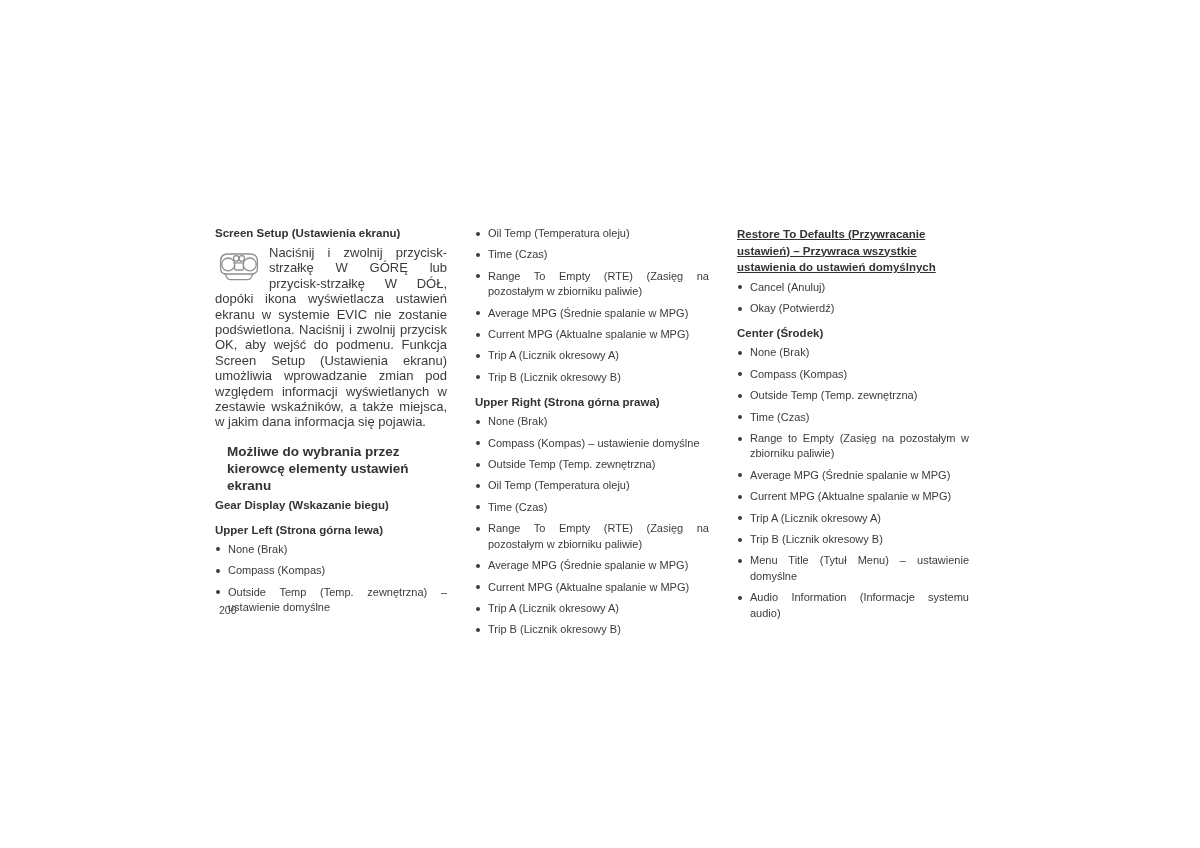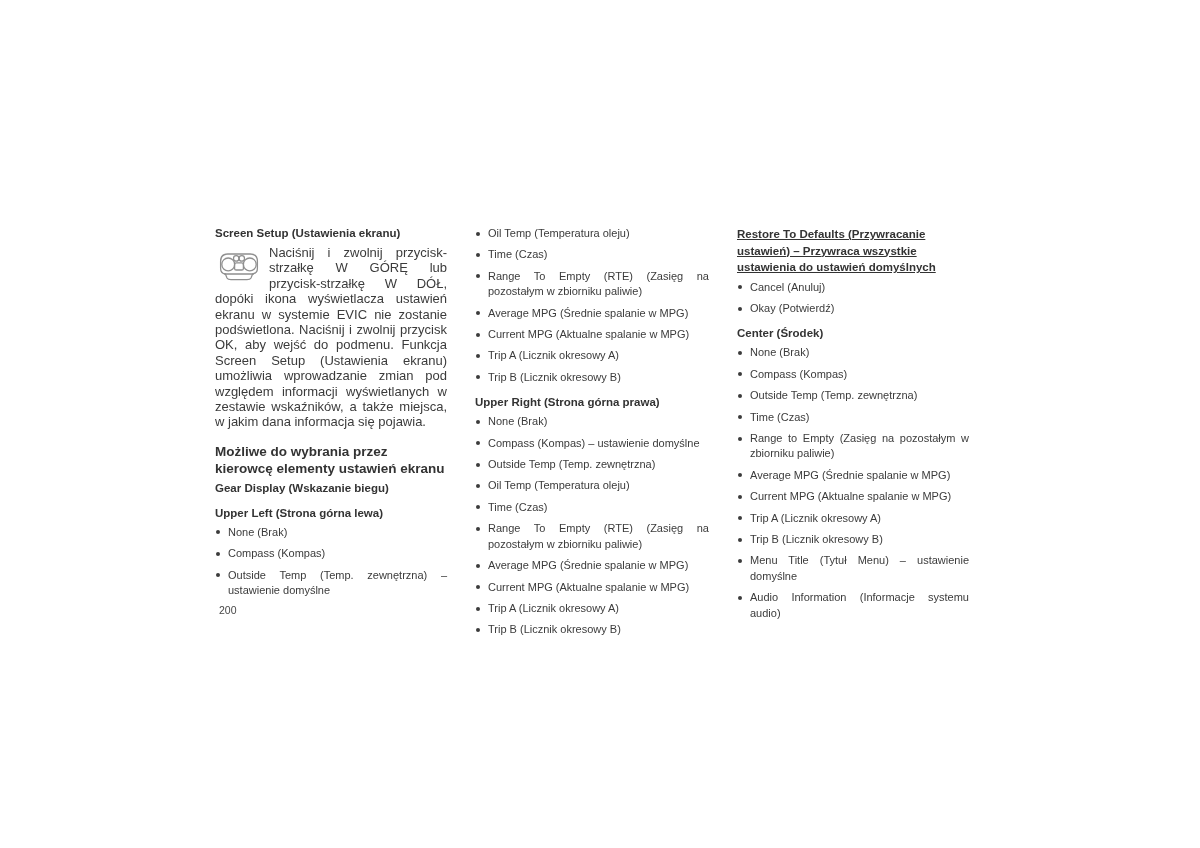--- a/index.html
+++ b/index.html
@@ -24,21 +24,21 @@
     grid-template-columns: 232px 234px 232px;
     column-gap: 28px;
   }
   .col { min-width: 0; }
 
   h2.main {
     font-size: 13.5px;
     font-weight: bold;
     line-height: 17px;
     color: #333333;
-    margin: 13px 0 4px 0;
+    margin: 13px 0 4px 12px;
   }
   h3.sub {
     font-size: 11.5px;
     font-weight: bold;
     line-height: 15px;
     color: #333333;
     margin: 10px 0 4px 0;
   }
   h3.sub.multiline { line-height: 16.5px; text-decoration: underline; }
   .col > :first-child, .sections > :first-child { margin-top: 0; }

